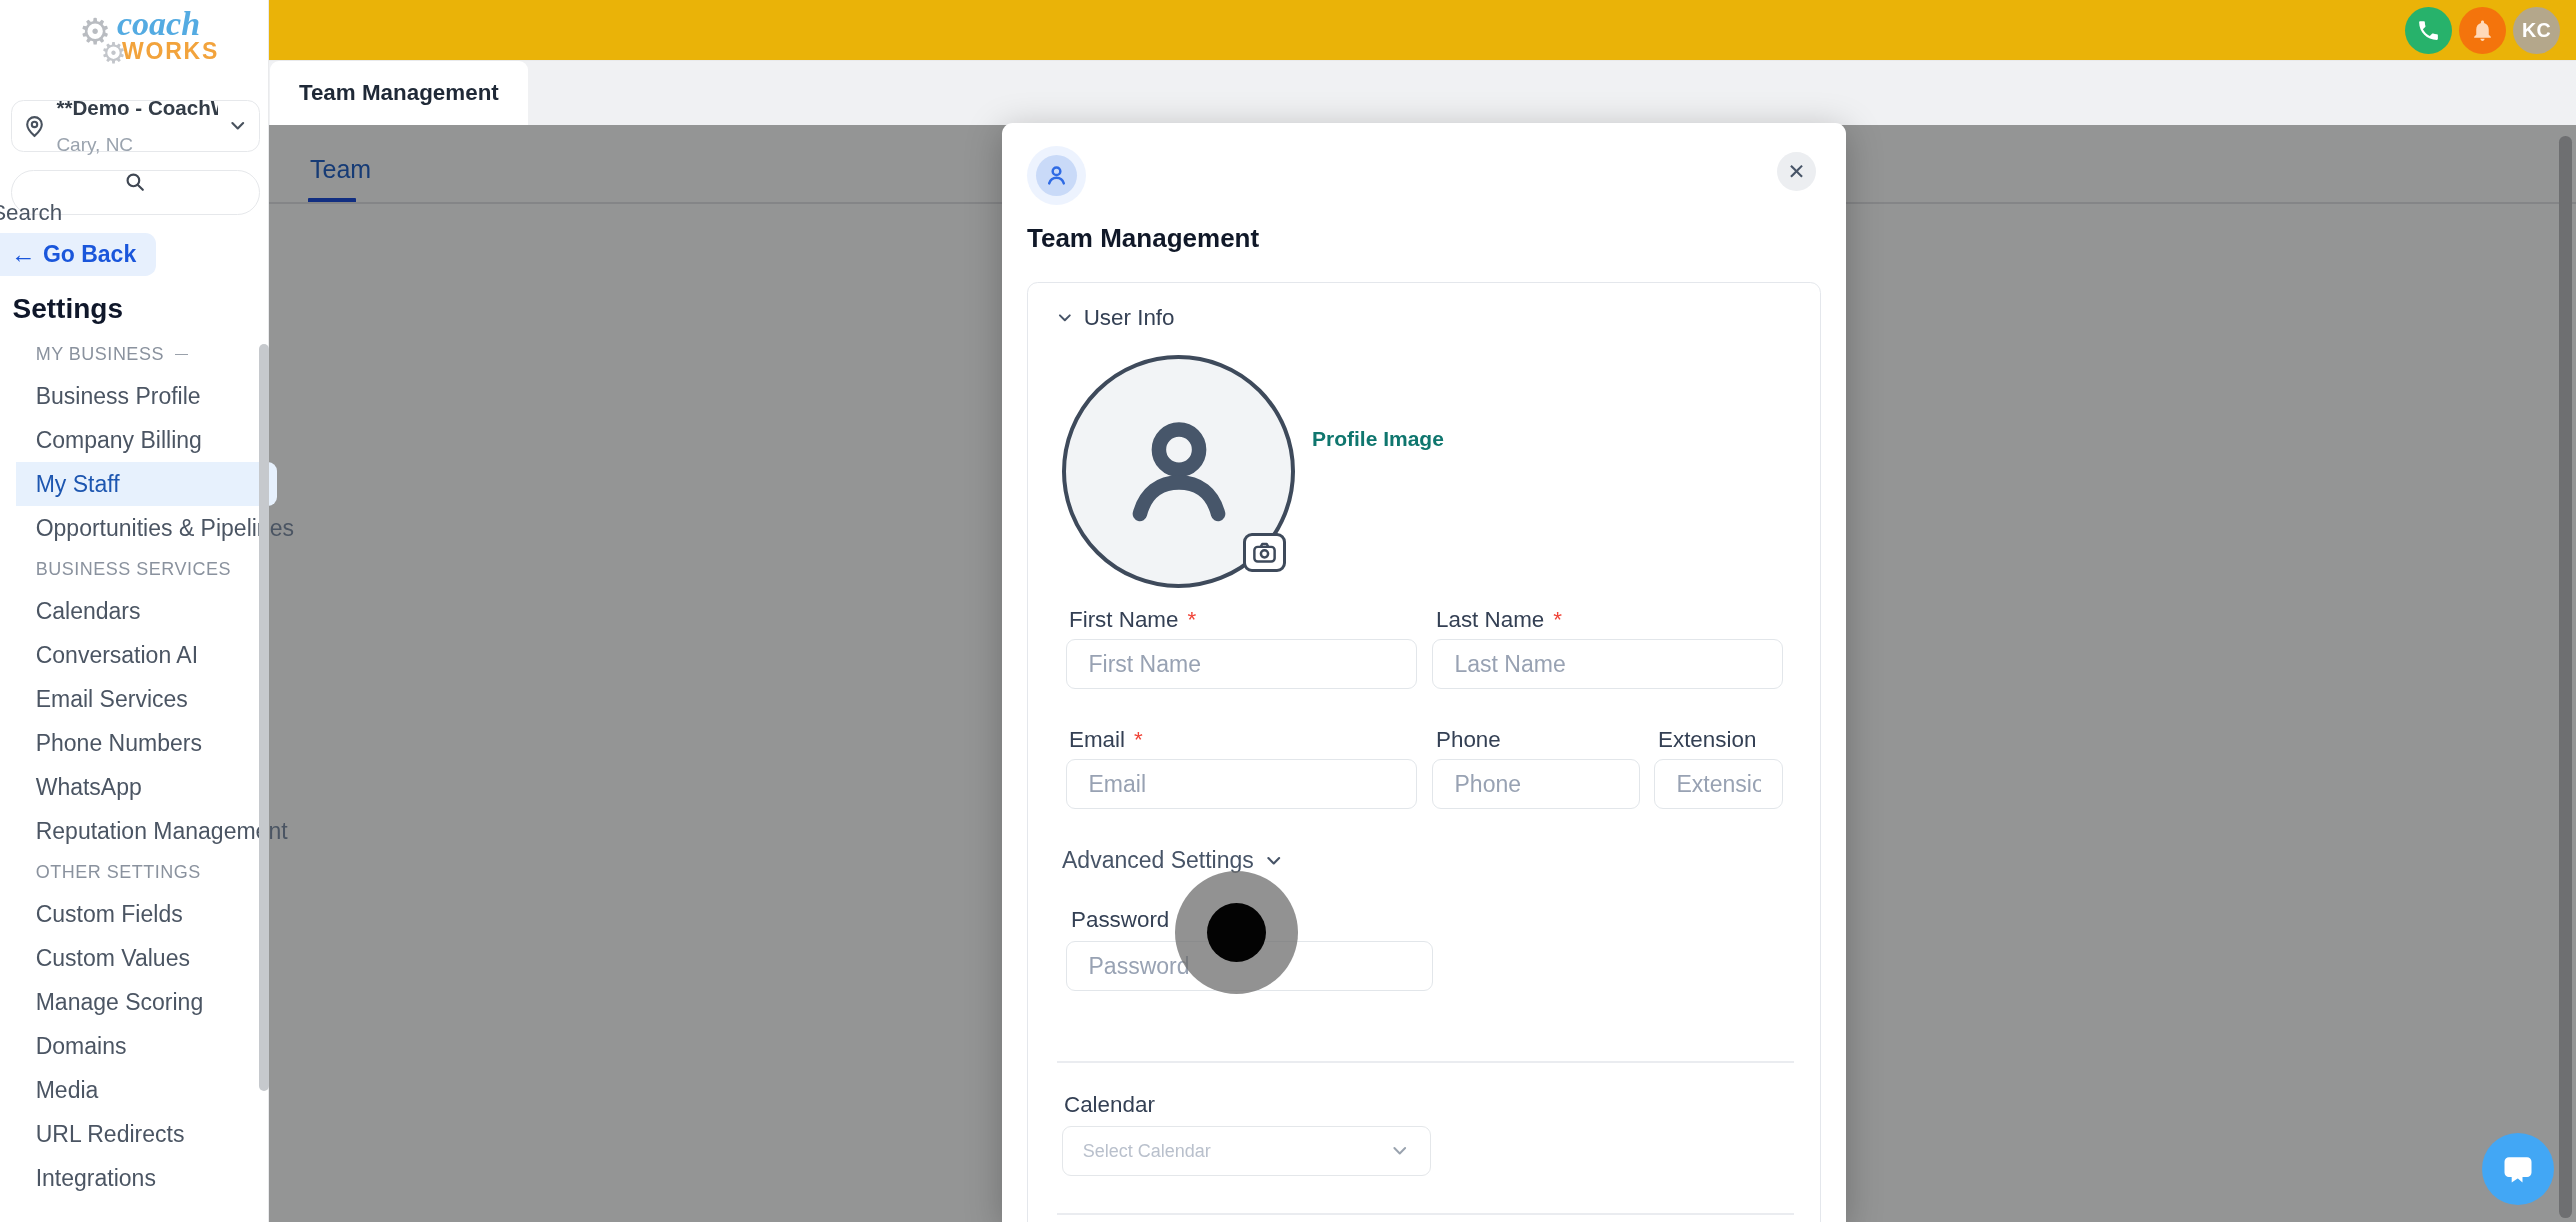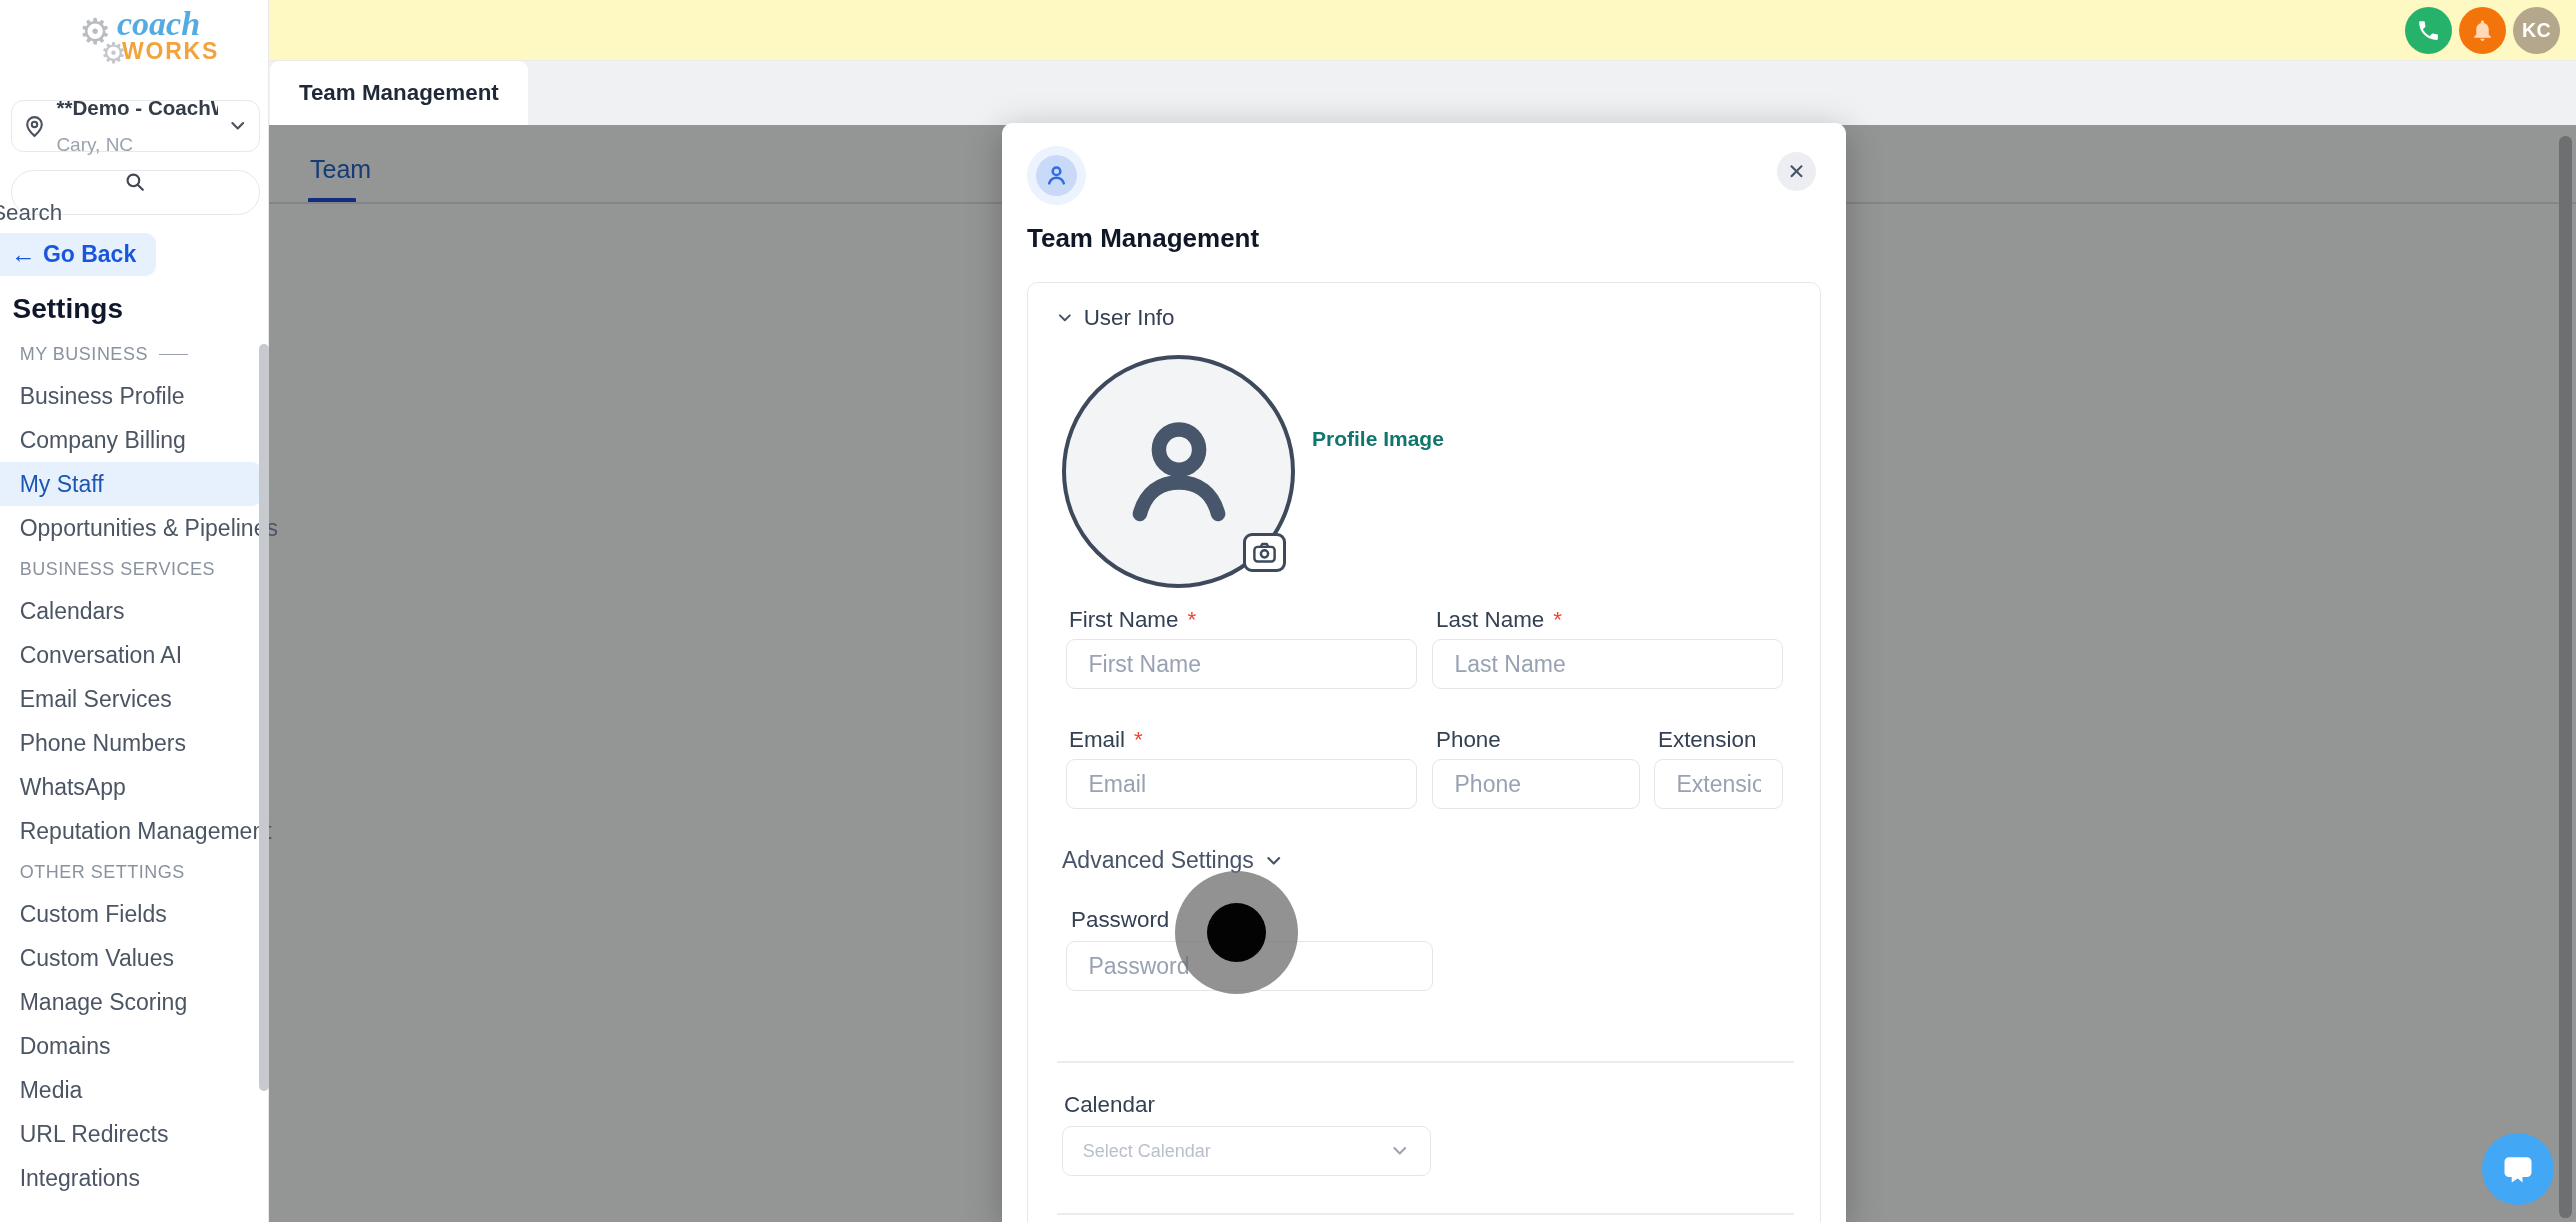--- a/index.html
+++ b/index.html
@@ -30,31 +30,31 @@
   .bolt-lines { display:flex; flex-direction:column; gap:4.5px; }
   .bolt-lines span { display:block; width:10.7px; height:2.7px; background:#9cc3f7; border-radius:1.8px; }
   .icon-bolt { width:21.5px; height:23px; }
 
   .goback { position:absolute; left:0; top:233px; height:43px; padding:0 19.7px 0 10.7px; background:#e7f0fd; border-radius:0 10.7px 10.7px 0; display:flex; align-items:center; gap:7.2px; cursor:pointer; }
   .goback .arrow { font-size:25px; color:#1a56db; line-height:1; }
   .goback .gb-label { font-size:23px; font-weight:bold; color:#1a56db; }
 
   .settings-title { position:absolute; left:12.5px; top:293px; font-size:28px; font-weight:bold; color:#0f172a; }
 
-  .menu { position:absolute; left:0; top:335px; width:225px; }
+  .menu { position:absolute; left:0; top:335px; width:225px;padding-left:16px; }
   .menu-header { height:39px; display:flex; align-items:center; padding:0 12.5px 0 19.7px; gap:10.7px; }
   .menu-header .mh-label { font-size:18px; color:#8a929e; letter-spacing:0.5px; white-space:nowrap; }
   .menu-header .mh-line { flex:1; height:0.9px; background:#9aa1ab; margin-right:25px; }
   .menu-item { height:44px; display:flex; align-items:center; padding:0 19.7px; font-size:23px; color:#4b5563; cursor:pointer; white-space:nowrap; }
   .menu-item.active { background:#e7f1fd; color:#1d56b0; border-radius:0 9px 9px 0; width:261px; }
   .sb-scroll { position:absolute; left:259px; top:344px; width:9.8px; height:747px; background:#c6c9cd; border-radius:5.4px; }
 
   
   .main { position:absolute; left:269px; top:0; right:0; height:1223px; background:#f7f8f9; }
-  .topstrip { position:absolute; left:0; top:0; right:0; height:61px; background:#fef9c3; border-bottom:0.9px solid #e9eaec; display:flex; align-items:center; justify-content:flex-end; padding-right:16px; gap:7.2px; }
+  .topstrip { position:absolute; left:0; top:0; right:0; height:61px; background:#eab308; border-bottom:0.9px solid #e9eaec; display:flex; align-items:center; justify-content:flex-end; padding-right:16px; gap:7.2px; }
   .hicon { width:47px; height:47px; border-radius:50%; display:flex; align-items:center; justify-content:center; cursor:pointer; }
   .hicon svg { width:25px; height:25px; }
   .avatar-kc { font-size:19.7px; font-weight:bold; color:#fff; letter-spacing:0.4px; cursor:pointer; }
 
   .tabbar { position:absolute; left:0; top:61px; right:0; height:64px; background:#f0f1f3; }
   .tab-active { position:absolute; left:0.9px; top:0; height:64px; padding:0 29px; background:#fff; border-radius:9px 9px 0 0; display:flex; align-items:center; font-size:22.4px; font-weight:bold; color:#1f2937; cursor:pointer; }
 
   .content { position:absolute; left:0; top:125px; right:0; bottom:0; background:#f7f8f9; }
   .team-tab { position:absolute; left:41px; top:30px; font-size:25px; color:#2563c4; cursor:pointer; }
   .team-underline { position:absolute; left:39px; top:73px; width:48px; height:6.3px; background:#1d4ed8; border-radius:0.9px; }

